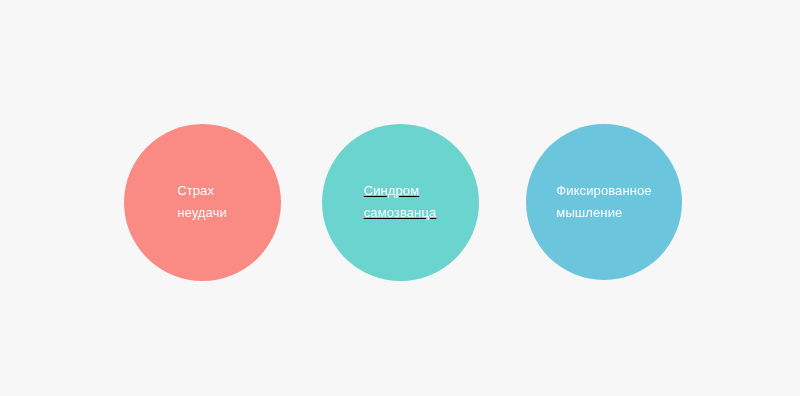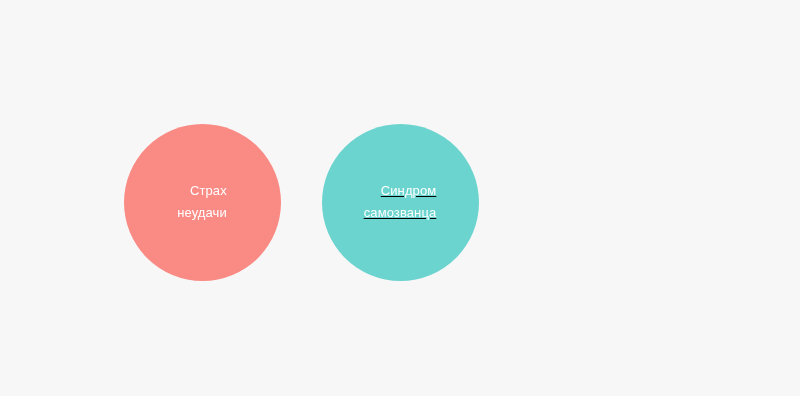--- a/index.html
+++ b/index.html
@@ -28,21 +28,21 @@
     display: flex;
     align-items: center;
     justify-content: center;
     box-sizing: border-box;
   }
 
   .bubble-label {
     color: #ffffff;
     font-size: 13px;
     line-height: 22px;
-    text-align: right;
+    text-align: left;
     font-weight: 400;
     letter-spacing: 0.1px;
     white-space: pre-line;
     padding: 0 10px;
   }
 
   
   #bubble-0 {
     left: 124px;
     top: 123px;
@@ -73,14 +73,18 @@
   <div class="bubble" id="bubble-0" style="background: rgb(250, 138, 132); width: 157px; height: 157px; left: 123.5px; top: 123.5px;">
     <span class="bubble-label" style="color: rgb(255, 255, 255);">Страх
 неудачи</span>
   </div>
 
   <div class="bubble" id="bubble-1" style="background: rgb(107, 212, 206); width: 157px; height: 157px; left: 321.5px; top: 123.5px;">
     <span class="bubble-label" style="color: rgb(255, 255, 255);">Синдром
 самозванца</span>
   </div>
 
+  <div class="bubble" id="bubble-2" style="background: rgb(106, 197, 221); width: 156px; height: 156px; left: 526px; top: 124px;">
+    <span class="bubble-label" style="color: rgb(255, 255, 255);">Фиксированное
+мышление</span>
+  </div>
 
 </div>
 
 </body></html>

